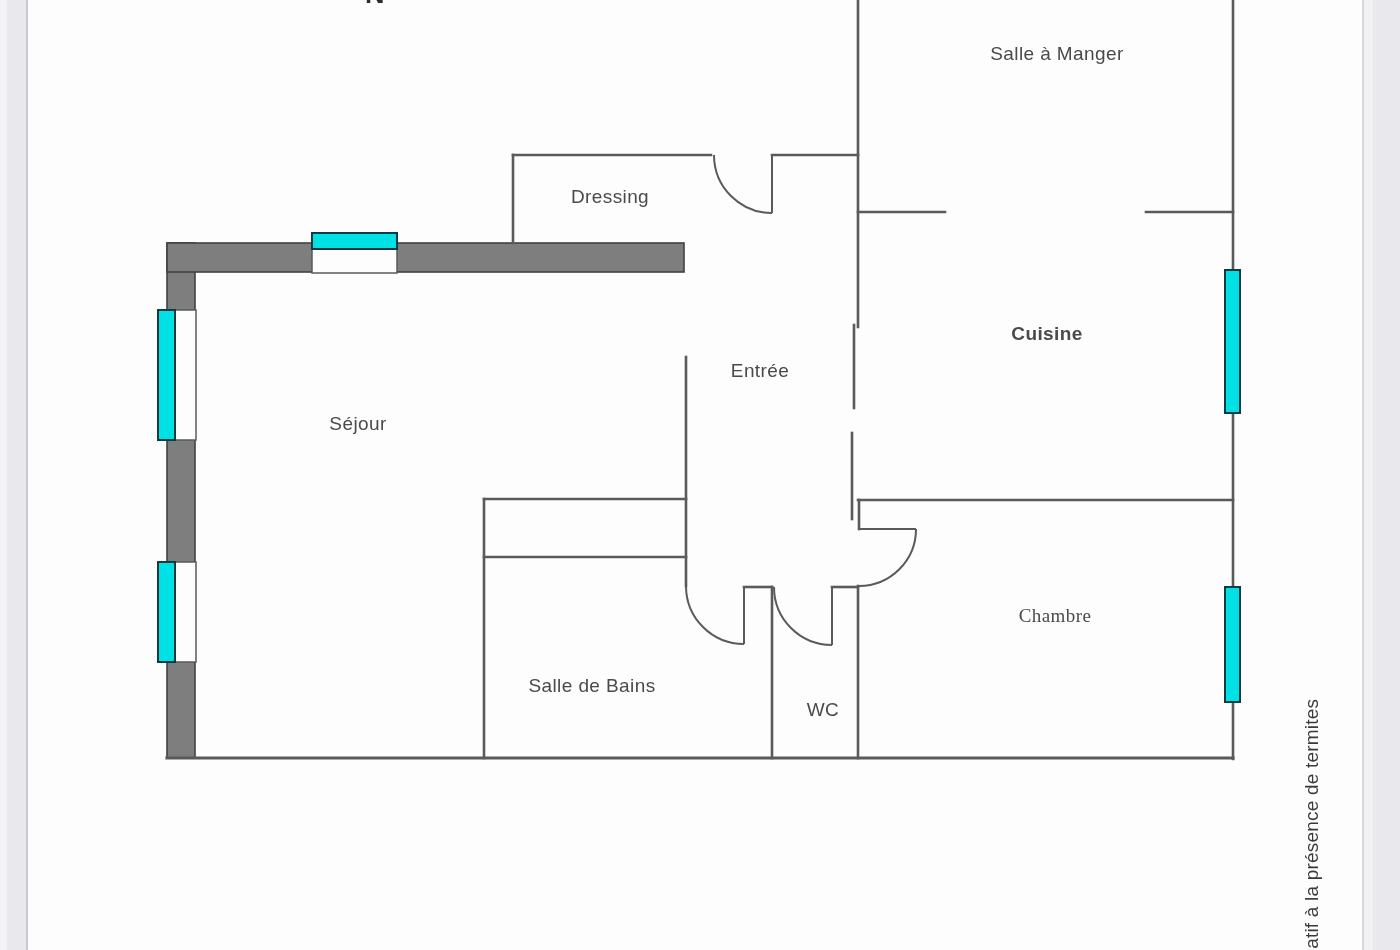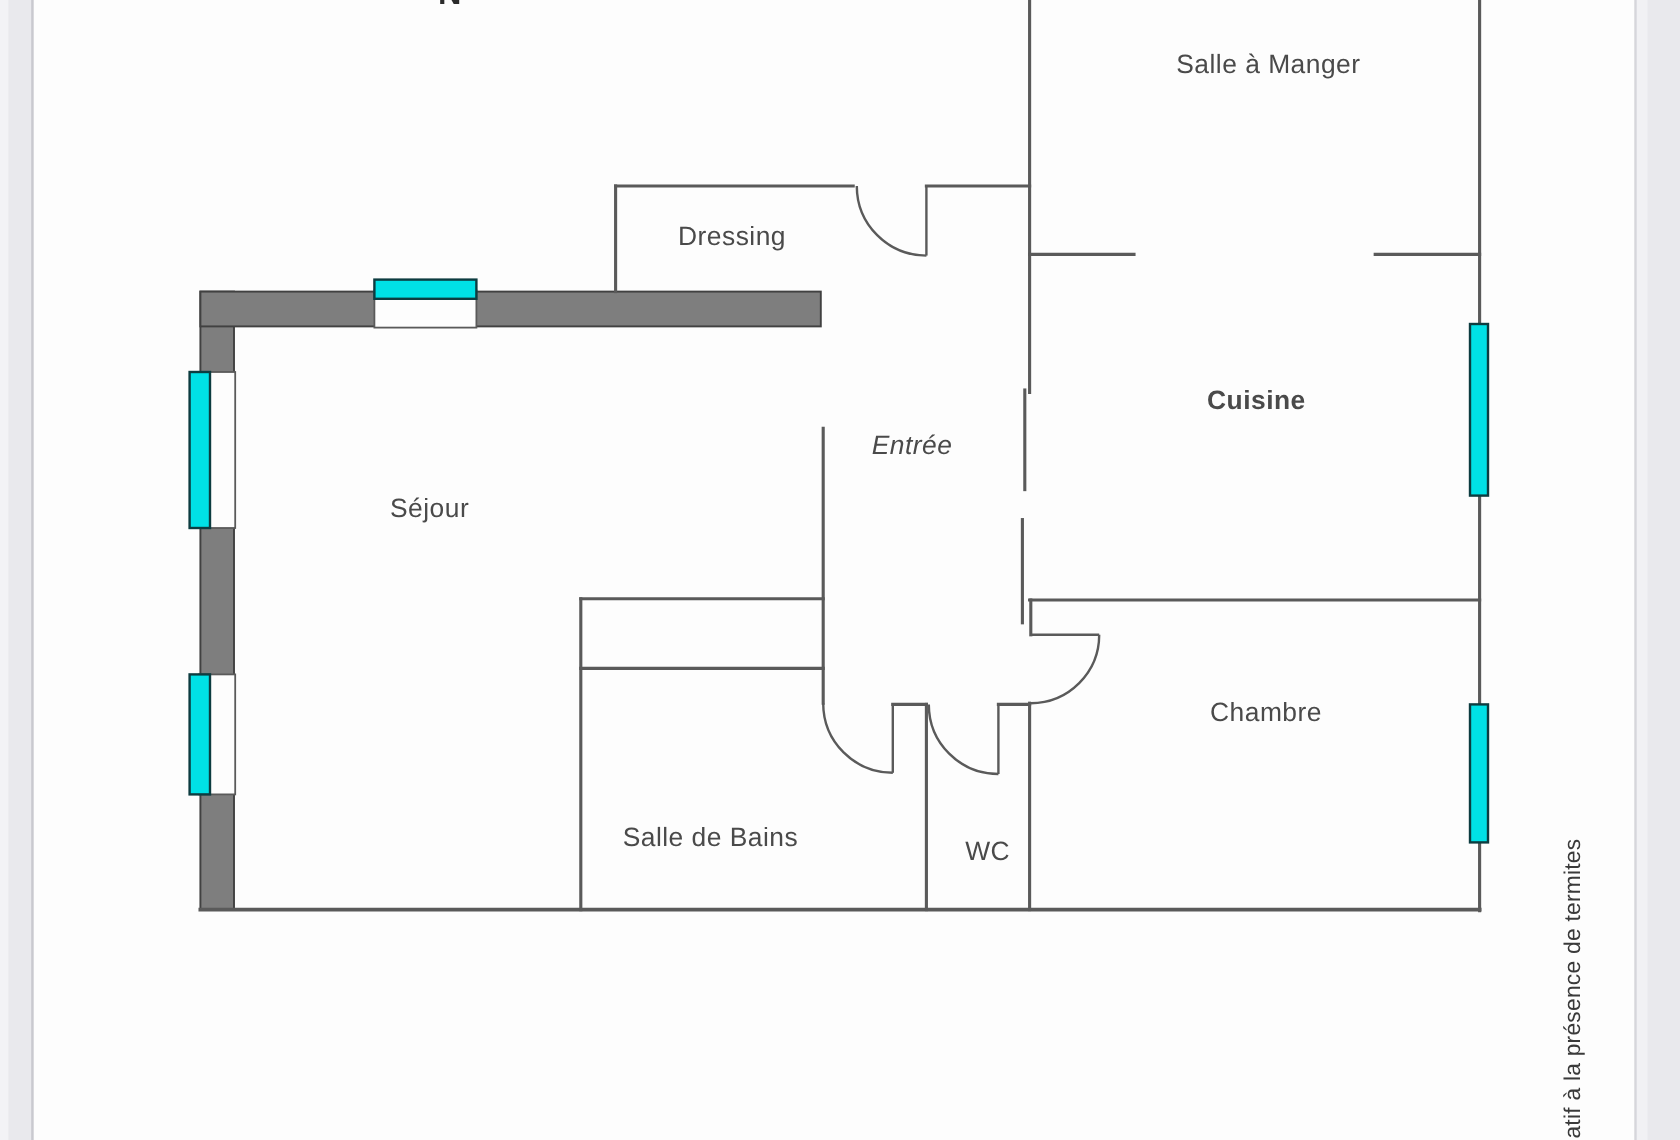--- a/index.html
+++ b/index.html
@@ -12,21 +12,21 @@
   }
   .edge-strip{position:absolute;top:0;height:950px;}
   #left-strip{left:0;width:26px;background:var(--strip-bg,#e9e9ed);border-right:2px solid #c9c9cf;}
   #left-strip-hl{left:0;width:7px;background:#f3f3f6;}
   #right-strip{left:1362px;width:38px;background:var(--strip-bg,#e9e9ed);border-left:2px solid #d6d6db;}
   #right-strip-hl{left:1364px;width:9px;background:#f1f1f4;}
   #plan-svg{position:absolute;left:0;top:0;}
   .room-label{
     position:absolute;
     transform:translate(-50%,-50%);
-    font-size:22px;
+    font-size:19px;
     color:var(--label-color,#4a4a4a);
     white-space:nowrap;
     letter-spacing:.4px;
   }
   #north-label{
     position:absolute;
     left:365px;top:-21px;
     font-size:27px;font-weight:bold;
     color:#2b2b2b;
   }
@@ -125,20 +125,20 @@
       <rect x="1225" y="270" width="15" height="143"></rect>
       <rect x="1225" y="587" width="15" height="115"></rect>
     </g>
   </svg>
 
   <div id="north-label">N</div>
 
   <div class="room-label" style="left:1057px;top:54px;">Salle à Manger</div>
   <div class="room-label" style="left:591px;top:197px;margin-left:19px;">Dressing</div>
   <div class="room-label" style="left:1047px;top:334px;font-weight:bold;">Cuisine</div>
-  <div class="room-label" style="left:760px;top:371px;font-style:italic;">Entrée</div>
+  <div class="room-label" style="left:760px;top:371px;">Entrée</div>
   <div class="room-label" style="left:358px;top:424px;">Séjour</div>
-  <div class="room-label" style="left:592px;top:686px;margin-top:12px;">Salle de Bains</div>
+  <div class="room-label" style="left:592px;top:686px;">Salle de Bains</div>
   <div class="room-label" style="left:823px;top:686px;margin-top:24px;">WC</div>
-  <div class="room-label" style="left:1055px;top:594px;">Chambre</div>
+  <div class="room-label" style="left:1055px;top:616px;font-family:Liberation Serif, serif;">Chambre</div>
 
   <div id="side-note">ent relatif à la présence de termites</div>
 </div>
 
 </body></html>

